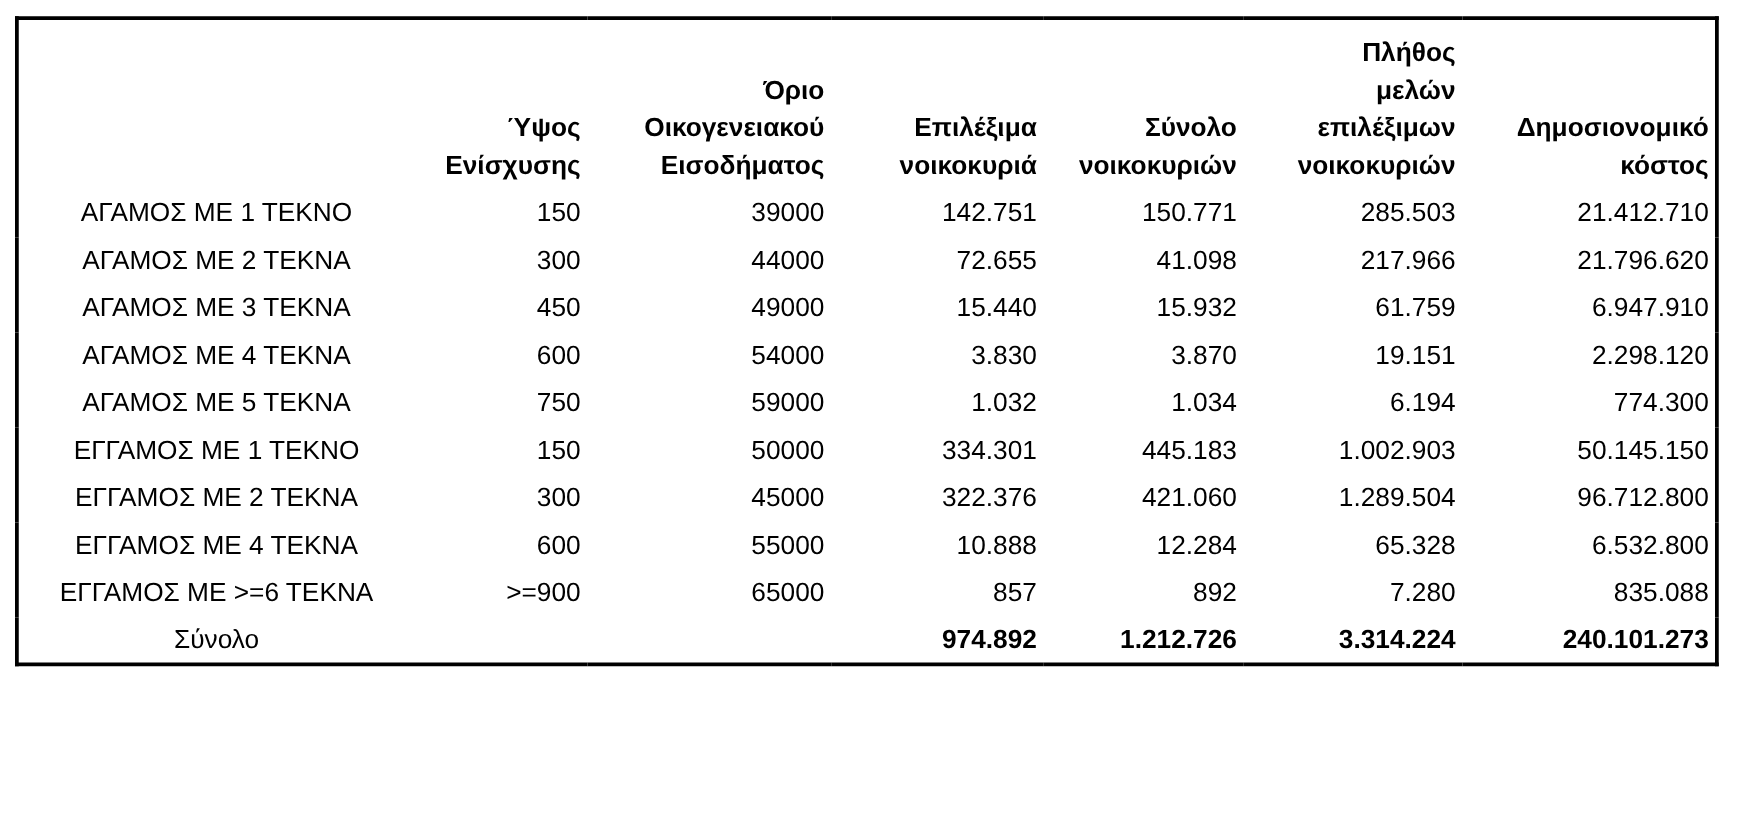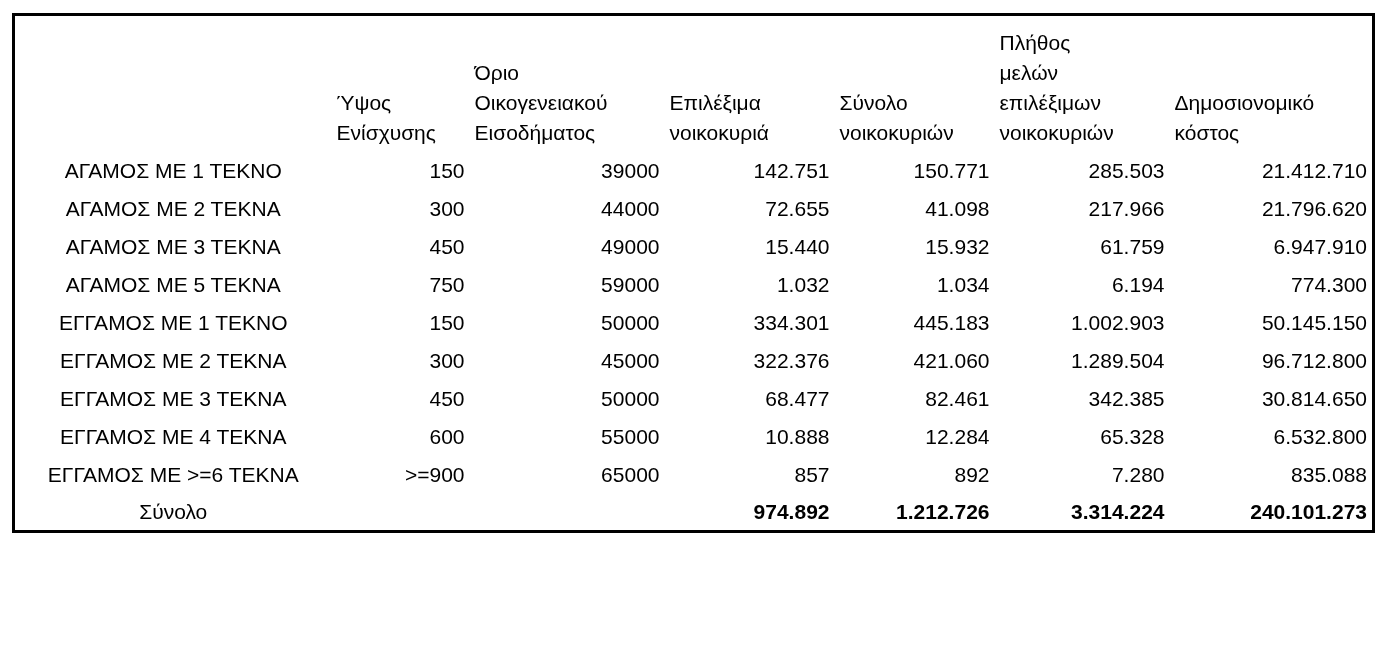--- a/index.html
+++ b/index.html
@@ -25,22 +25,22 @@
   table.benefits th,
   table.benefits td {
     padding: 0 5px;
     font-size: 21px;
     overflow: hidden;
   }
   table.benefits thead tr {
     height: 137px;
   }
   table.benefits th {
-    font-weight: normal;
-    text-align: left;
+    font-weight: bold;
+    text-align: right;
     vertical-align: bottom;
     white-space: pre-line;
     line-height: 30px;
     padding-bottom: 4px;
   }
   table.benefits tbody tr {
     height: 38px;
   }
   table.benefits td {
     text-align: right;
@@ -113,20 +113,29 @@
         <tr>
           <td class="lbl">ΑΓΑΜΟΣ ΜΕ 3 ΤΕΚΝΑ</td>
           <td>450</td>
           <td>49000</td>
           <td>15.440</td>
           <td>15.932</td>
           <td>61.759</td>
           <td>6.947.910</td>
         </tr>
         <tr>
+          <td class="lbl">ΑΓΑΜΟΣ ΜΕ 4 ΤΕΚΝΑ</td>
+          <td>600</td>
+          <td>54000</td>
+          <td>3.830</td>
+          <td>3.870</td>
+          <td>19.151</td>
+          <td>2.298.120</td>
+        </tr>
+        <tr>
           <td class="lbl">ΑΓΑΜΟΣ ΜΕ 5 ΤΕΚΝΑ</td>
           <td>750</td>
           <td>59000</td>
           <td>1.032</td>
           <td>1.034</td>
           <td>6.194</td>
           <td>774.300</td>
         </tr>
         <tr>
           <td class="lbl">ΕΓΓΑΜΟΣ ΜΕ 1 ΤΕΚΝΟ</td>
@@ -138,29 +147,20 @@
           <td>50.145.150</td>
         </tr>
         <tr>
           <td class="lbl">ΕΓΓΑΜΟΣ ΜΕ 2 ΤΕΚΝΑ</td>
           <td>300</td>
           <td>45000</td>
           <td>322.376</td>
           <td>421.060</td>
           <td>1.289.504</td>
           <td>96.712.800</td>
-        </tr>
-        <tr>
-          <td class="lbl">ΕΓΓΑΜΟΣ ΜΕ 3 ΤΕΚΝΑ</td>
-          <td>450</td>
-          <td>50000</td>
-          <td>68.477</td>
-          <td>82.461</td>
-          <td>342.385</td>
-          <td>30.814.650</td>
         </tr>
         <tr>
           <td class="lbl">ΕΓΓΑΜΟΣ ΜΕ 4 ΤΕΚΝΑ</td>
           <td>600</td>
           <td>55000</td>
           <td>10.888</td>
           <td>12.284</td>
           <td>65.328</td>
           <td>6.532.800</td>
         </tr>

